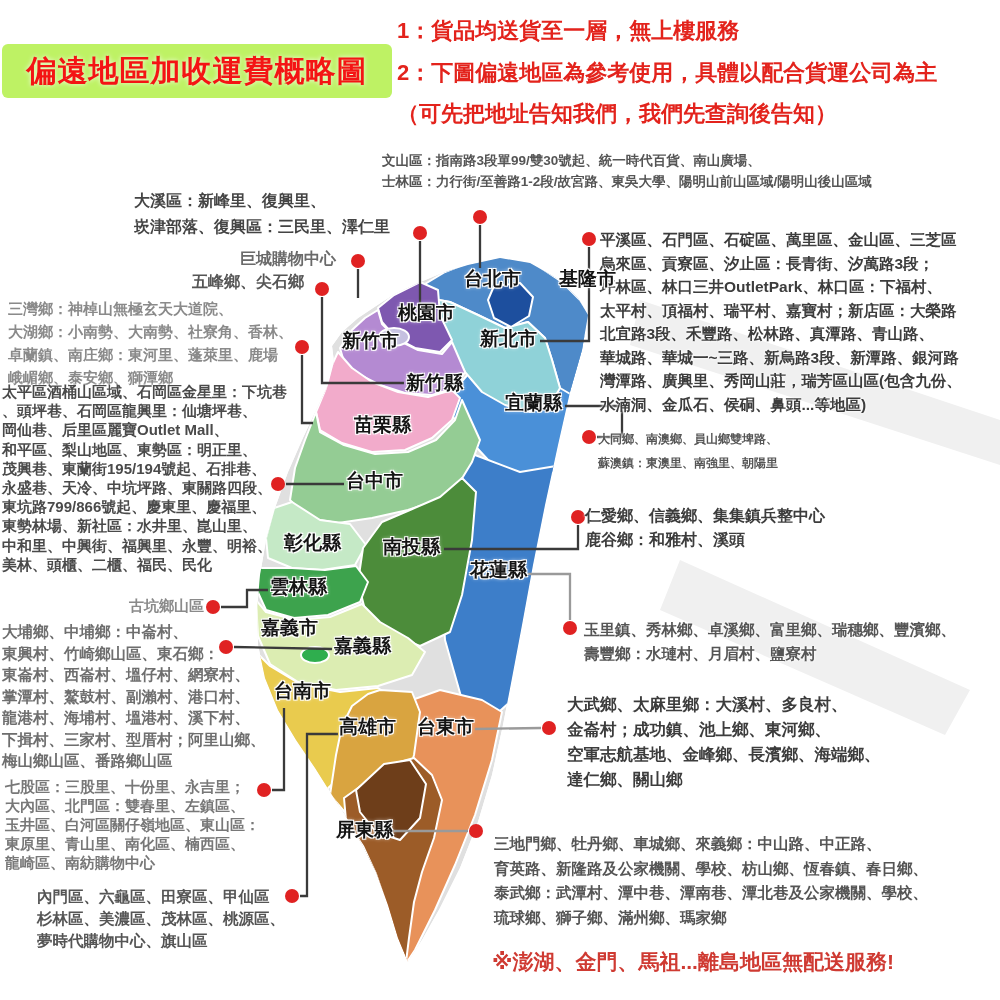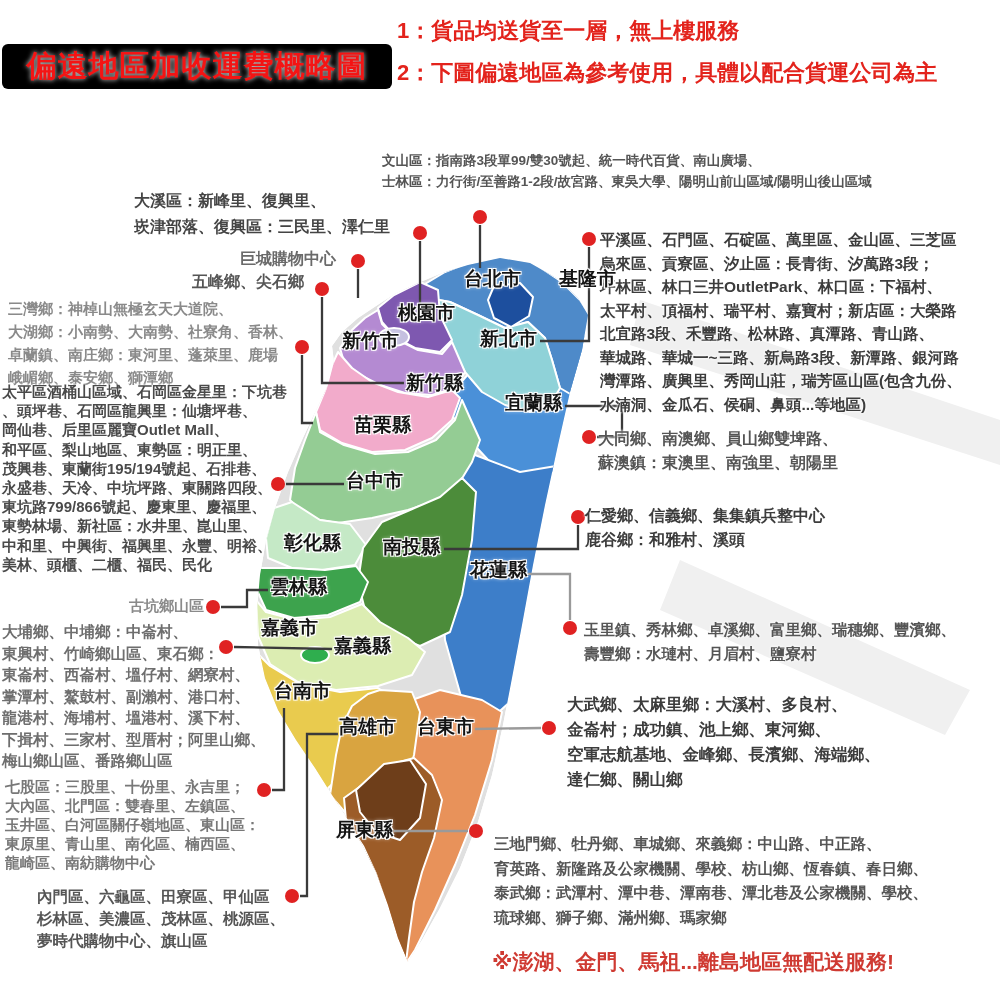--- a/index.html
+++ b/index.html
@@ -4,22 +4,22 @@
 <style>
   html,body{margin:0;padding:0;background:#fff;}
   body{width:1000px;height:1000px;position:relative;overflow:hidden;
        font-family:"Liberation Sans","DejaVu Sans",sans-serif;}
   #stage{position:absolute;left:0;top:0;width:1000px;height:1000px;}
   svg{position:absolute;left:0;top:0;}
   .region{stroke:#fff;stroke-width:2;stroke-linejoin:round;}
   .conn{fill:none;stroke:#3a3a3a;stroke-width:2.3;}
   .conn.gray{stroke:#9a9a9a;}
   .wm{fill:#f0f0f0;}
-  .title-box{position:absolute;left:2px;top:44px;width:390px;height:45px;
-    background:#000000;border-radius:6px;display:flex;align-items:center;justify-content:center;}
+  .title-box{position:absolute;left:2px;top:44px;width:390px;height:54px;
+    background:#bef264;border-radius:6px;display:flex;align-items:center;justify-content:center;}
   .title-text{color:#f41414;font-size:30px;font-weight:bold;letter-spacing:1px;
     text-shadow:0 0 5px rgba(255,255,255,.85);white-space:nowrap;}
   .hnote{position:absolute;color:#e3231c;font-weight:bold;font-size:22px;white-space:nowrap;}
   .anno{position:absolute;white-space:pre-line;font-weight:bold;color:#3c3c3c;
     text-shadow:0 0 3px #fff,0 0 3px #fff;}
   .maplabel{position:absolute;font-weight:bold;font-size:19px;color:#141414;white-space:nowrap;
     text-shadow:-1px -1px 0 #fff,1px -1px 0 #fff,-1px 1px 0 #fff,1px 1px 0 #fff,0 0 4px #fff;}
   .islands-note{position:absolute;left:492px;top:948px;color:#cf3a32;font-weight:bold;
     font-size:21px;white-space:nowrap;}
 </style>
@@ -101,20 +101,21 @@
       <circle cx="549" cy="728" r="7" fill="#e02222"></circle>
       <circle cx="476" cy="831" r="7" fill="#e02222"></circle>
     </g>
   </svg>
 
   <div class="title-box">
     <span class="title-text">偏遠地區加收運費概略圖</span>
   </div>
   <div class="hnote" style="left:397px;top:16px;">1：貨品均送貨至一層，無上樓服務</div>
   <div class="hnote" style="left:397px;top:58px;">2：下圖偏遠地區為參考使用，具體以配合貨運公司為主</div>
+  <div class="hnote" style="left:397px;top:99px;">（可先把地址告知我們，我們先查詢後告知）</div>
 
   <div class="anno" style="left:134px;top:188px;font-size:16px;line-height:26px;color:#444;">大溪區：新峰里、復興里、
 崁津部落、復興區：三民里、澤仁里</div>
   <div class="anno" style="left:382px;top:150px;font-size:13.5px;line-height:21px;color:#555;">文山區：指南路3段單99/雙30號起、統一時代百貨、南山廣場、
 士林區：力行街/至善路1-2段/故宮路、東吳大學、陽明山前山區域/陽明山後山區域</div>
   <div class="anno" style="left:240px;top:249px;font-size:16px;color:#6a6a6a;">巨城購物中心</div>
   <div class="anno" style="left:192px;top:272px;font-size:16px;color:#555;">五峰鄉、尖石鄉</div>
   <div class="anno" style="left:8px;top:297px;font-size:15px;line-height:23px;color:#8a8a8a;">三灣鄉：神棹山無極玄天大道院、
 大湖鄉：小南勢、大南勢、社寮角、香林、
 卓蘭鎮、南庄鄉：東河里、蓬萊里、鹿場
@@ -146,21 +147,21 @@
 杉林區、美濃區、茂林區、桃源區、
 夢時代購物中心、旗山區</div>
   <div class="anno" style="left:600px;top:228px;font-size:15.5px;line-height:23.5px;color:#3c3c3c;">平溪區、石門區、石碇區、萬里區、金山區、三芝區
 烏來區、貢寮區、汐止區：長青街、汐萬路3段；
 坪林區、林口三井OutletPark、林口區：下福村、
 太平村、頂福村、瑞平村、嘉寶村；新店區：大榮路
 北宜路3段、禾豐路、松林路、真潭路、青山路、
 華城路、華城一~三路、新烏路3段、新潭路、銀河路
 灣潭路、廣興里、秀岡山莊，瑞芳區山區(包含九份、
 水湳洞、金瓜石、侯硐、鼻頭...等地區)</div>
-  <div class="anno" style="left:598px;top:427px;font-size:16px;line-height:24px;color:#555;">大同鄉、南澳鄉、員山鄉雙埤路、
+  <div class="anno" style="left:598px;top:427px;font-size:12px;line-height:24px;color:#555;">大同鄉、南澳鄉、員山鄉雙埤路、
 蘇澳鎮：東澳里、南強里、朝陽里</div>
   <div class="anno" style="left:585px;top:504px;font-size:16px;line-height:24px;color:#3c3c3c;">仁愛鄉、信義鄉、集集鎮兵整中心
 鹿谷鄉：和雅村、溪頭</div>
   <div class="anno" style="left:584px;top:618px;font-size:15.5px;line-height:24px;color:#555;">玉里鎮、秀林鄉、卓溪鄉、富里鄉、瑞穗鄉、豐濱鄉、
 壽豐鄉：水璉村、月眉村、鹽寮村</div>
   <div class="anno" style="left:567px;top:692px;font-size:16.5px;line-height:25px;color:#3c3c3c;">大武鄉、太麻里鄉：大溪村、多良村、
 金崙村；成功鎮、池上鄉、東河鄉、
 空軍志航基地、金峰鄉、長濱鄉、海端鄉、
 達仁鄉、關山鄉</div>
   <div class="anno" style="left:494px;top:832px;font-size:15.5px;line-height:24.5px;color:#555;">三地門鄉、牡丹鄉、車城鄉、來義鄉：中山路、中正路、

